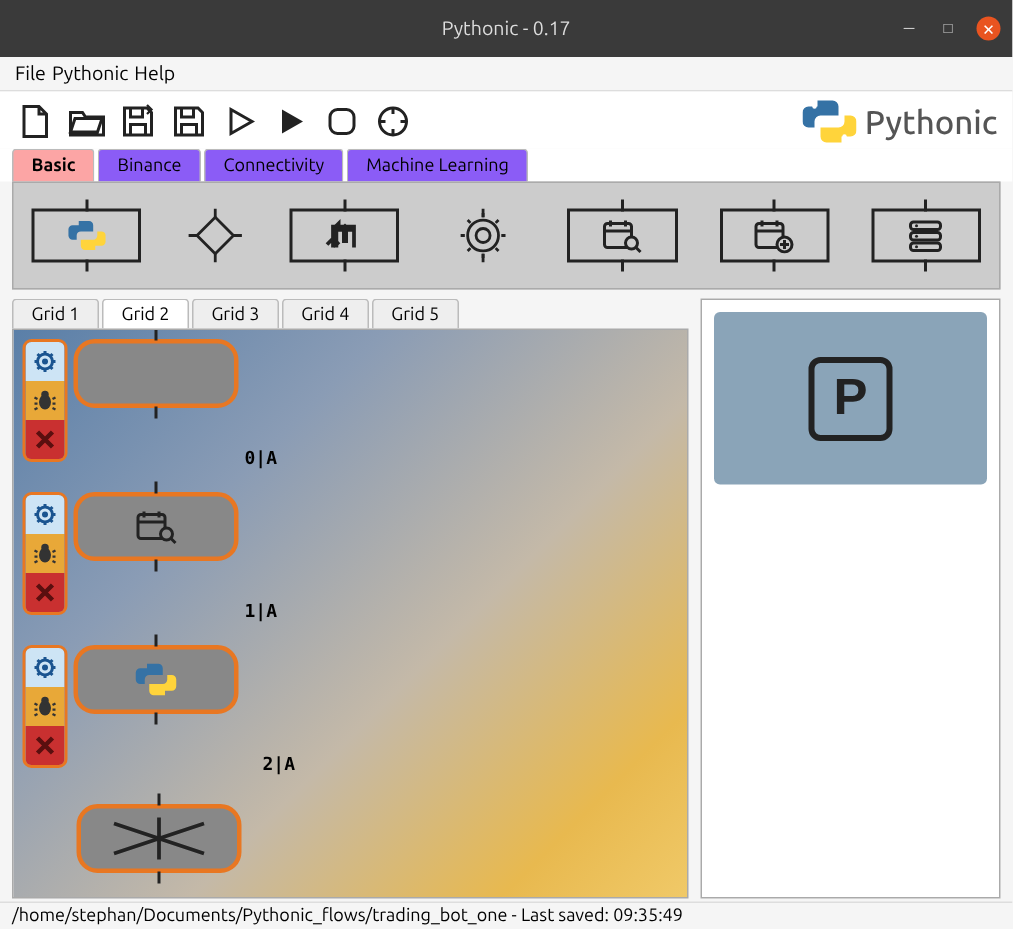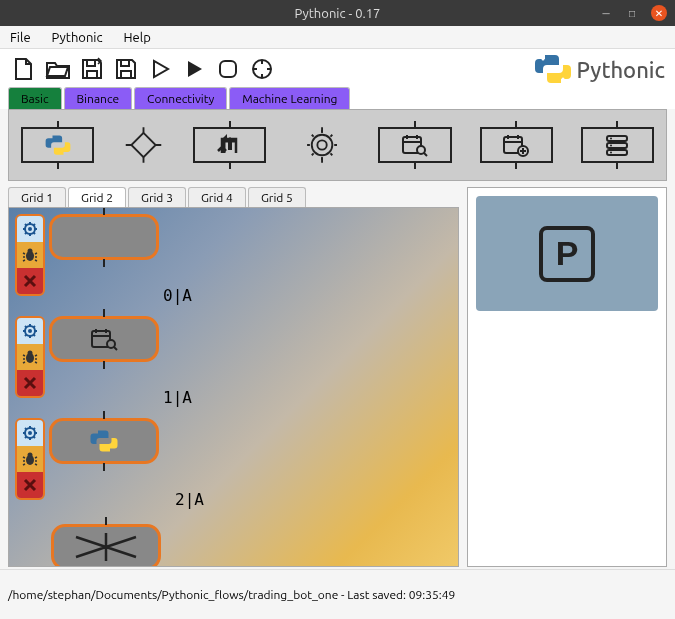--- a/index.html
+++ b/index.html
@@ -1,29 +1,29 @@
 <!DOCTYPE html>
 <html><head>
 <meta charset="utf-8">
 <style>
 * { box-sizing: border-box; margin: 0; padding: 0; }
 body { font-family: Ubuntu, "Segoe UI", sans-serif; font-size: 13px; background: #f5f5f5; width: 675px; height: 619px; overflow: hidden; display: flex; flex-direction: column; }
-.titlebar { background: #3a3a3a; color: #ddd; height: 26px; display: flex; align-items: center; justify-content: center; position: relative; }
+.titlebar { background: #3a3a3a; color: #ddd; height: 38px; display: flex; align-items: center; justify-content: center; position: relative; }
 .titlebar .wbtns { position: absolute; right: 8px; display: flex; gap: 12px; align-items: center; }
 .wbtn { width: 14px; height: 14px; display: flex; align-items: center; justify-content: center; font-size: 10px; color: #ccc; }
 .wbtn.close { background: #e95420; border-radius: 50%; width: 16px; height: 16px; color: #fff; }
-.menubar { background: #f5f5f5; padding: 4px 10px; display: flex; gap: 21px; border-bottom: 1px solid #ddd; text-align: center; }
+.menubar { background: #f5f5f5; padding: 4px 10px; display: flex; gap: 4px; border-bottom: 1px solid #ddd; text-align: center; }
 .menubar span { cursor: pointer; }
 .toolbar-row { display: flex; align-items: center; justify-content: space-between; padding: 4px 10px 2px 10px; background: #fff; gap: 48px; }
 .toolbar { display: flex; gap: 6px; }
 .toolbar .tbtn { width: 28px; height: 28px; display: flex; align-items: center; justify-content: center; }
 .logo { display: flex; align-items: center; gap: 6px; font-size: 22px; color: #555; font-weight: 500; }
 .main-tabs { display: flex; padding: 0 8px; background: #fff; }
 .main-tab { padding: 4px 12px; border: 1px solid #bbb; border-bottom: none; background: #8b5cf6; font-size: 12px; margin-right: 2px; border-radius: 3px 3px 0 0; cursor: pointer; }
-.main-tab.active { background: #15803d; font-weight: 400; }
+.main-tab.active { background: #fca5a5; font-weight: 700; }
 .palette { margin: 0 8px; background: #ccc; border: 1px solid #aaa; padding: 12px; display: flex; gap: 28px; align-items: center; }
 .pcell { width: 78px; height: 36px; border: 2px solid #222; background: #ccc; display: flex; align-items: center; justify-content: center; position: relative; }
 .pcell::before, .pcell::after { content: ""; position: absolute; width: 2px; height: 8px; background: #222; left: 50%; transform: translateX(-50%); }
 .pcell::before { top: -8px; }
 .pcell::after { bottom: -8px; }
 .workspace { display: flex; gap: 8px; padding: 6px 8px 2px 8px; flex: 1; min-height: 0; }
 .grid-area { flex: 1; display: flex; flex-direction: column; min-width: 0; }
 .grid-tabs { display: flex; }
 .grid-tab { padding: 3px 12px; border: 1px solid #bbb; border-bottom: none; background: #eee; font-size: 12px; margin-right: 2px; border-radius: 3px 3px 0 0; cursor: pointer; }
 .grid-tab.active { background: #fff; }
@@ -31,25 +31,25 @@
 .node { position: absolute; display: flex; }
 .node-ctrls { display: flex; flex-direction: column; margin-right: 4px; border: 2px solid #e87722; border-radius: 6px; overflow: hidden; }
 .ctrl { width: 26px; height: 26px; display: flex; align-items: center; justify-content: center; font-size: 14px; }
 .ctrl.gear { background: #cde4f5; }
 .ctrl.bug { background: #e8a838; }
 .ctrl.del { background: #c93030; }
 .node-body { width: 110px; height: 46px; background: #888; border: 3px solid #e87722; border-radius: 14px; display: flex; align-items: center; justify-content: center; position: relative; }
 .node-body::before, .node-body::after { content: ""; position: absolute; width: 2px; height: 8px; background: #222; left: 50%; transform: translateX(-50%); }
 .node-body::before { top: -10px; }
 .node-body::after { bottom: -10px; }
-.node-label { position: absolute; left: 158px; top: 78px; font-size: 16px; font-family: monospace; }
+.node-label { position: absolute; left: 158px; top: 78px; font-size: 12px; font-family: monospace; font-weight: bold; }
 .side-panel { width: 200px; border: 1px solid #aaa; background: #fff; padding: 8px; }
 .preview { background: #8aa4b8; height: 115px; border-radius: 4px; display: flex; align-items: center; justify-content: center; }
 .preview-box { width: 56px; height: 56px; border: 4px solid #222; border-radius: 8px; display: flex; align-items: center; justify-content: center; font-size: 34px; font-weight: bold; font-family: sans-serif; color: #222; }
-.statusbar { padding: 18px 8px; font-size: 12px; background: #f5f5f5; border-top: 1px solid #ddd; }
+.statusbar { padding: 2px 8px; font-size: 12px; background: #f5f5f5; border-top: 1px solid #ddd; }
 svg { display: block; }
 </style>
 </head>
 <body>
 
 <div class="titlebar">
   <span>Pythonic - 0.17</span>
   <div class="wbtns">
     <span class="wbtn">─</span>
     <span class="wbtn">□</span>

